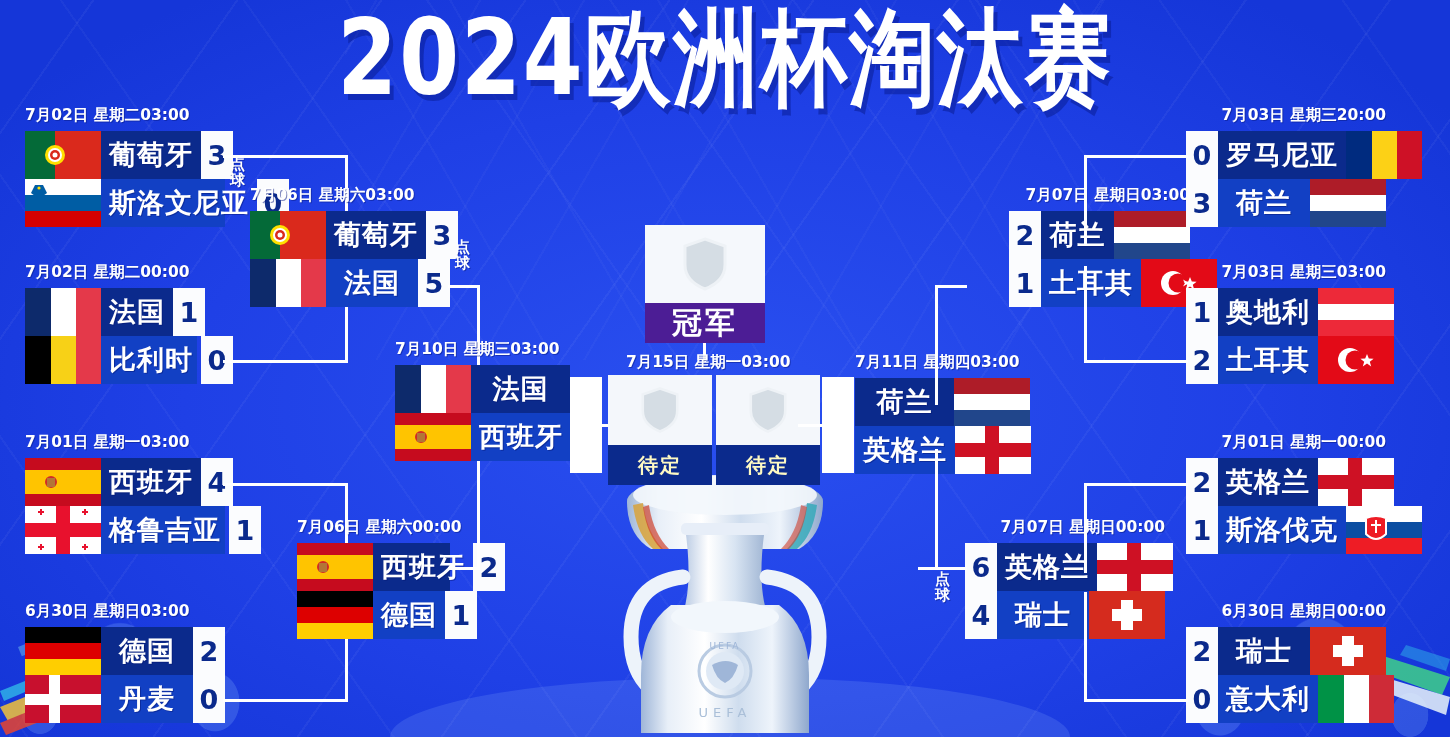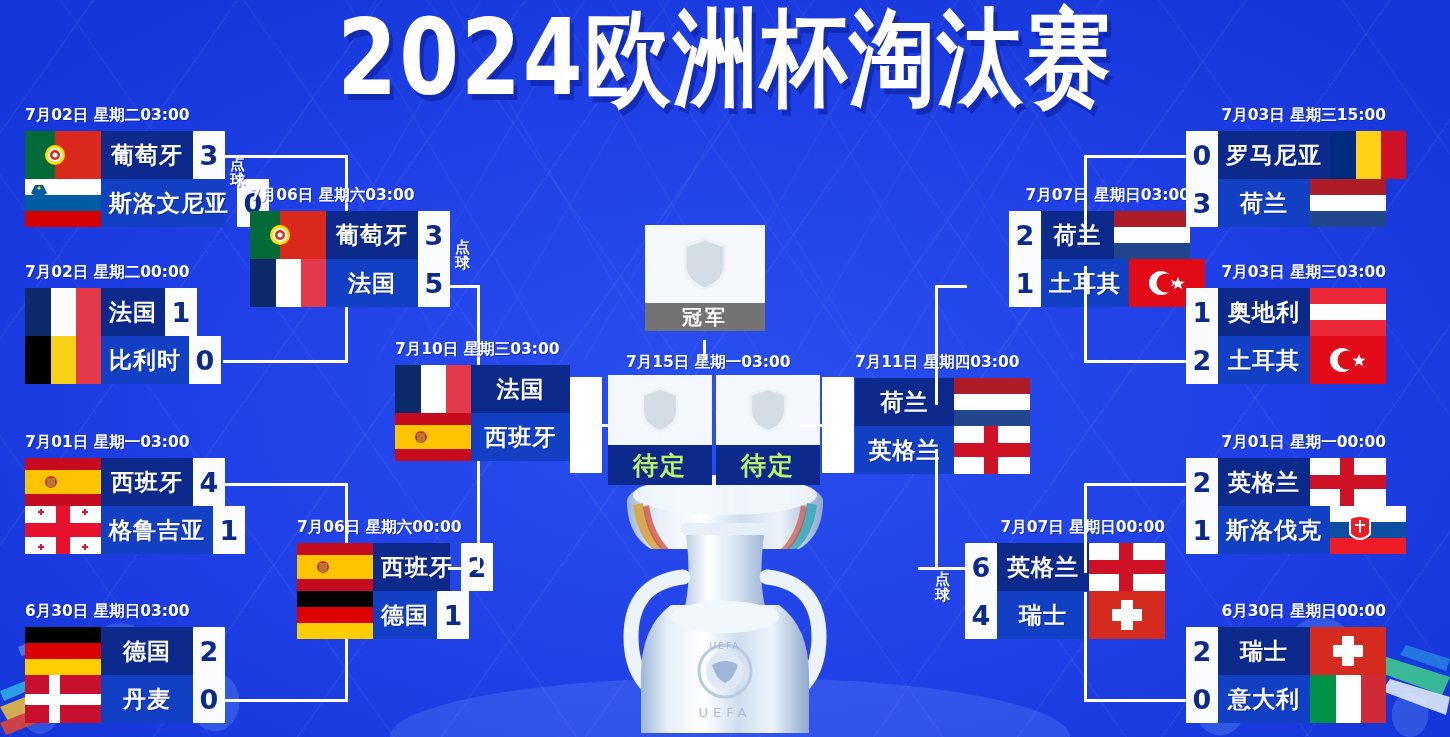--- a/index.html
+++ b/index.html
@@ -77,21 +77,21 @@
   }
   .mdate.right { text-align:right; }
   .rows { display:flex; flex-direction:column; }
   .row { display:flex; align-items:stretch; height:48px; }
   .row.top    { background:#0b2a8c; }
   .row.bottom { background:#1240c4; }
 
   .flag { width:76px; flex:0 0 76px; overflow:hidden; position:relative; }
   .name {
     flex:1 1 auto; display:flex; align-items:center; justify-content:center;
-    color:#ffffff; font-size:23px; font-weight:bold; white-space:nowrap;
+    color:#ffffff; font-size:27px; font-weight:bold; white-space:nowrap;
     letter-spacing:1px; padding:0 8px;
     font-family:"DejaVu Sans","Liberation Sans",sans-serif;
     text-shadow: 1px 1px 0 rgba(5,20,110,.45);
   }
   .score {
     width:32px; flex:0 0 32px; background:#fbfcfe; color:#0b2a8c;
     display:flex; align-items:center; justify-content:center;
     font-size:27px; font-weight:bold; line-height:1;
     font-family:"DejaVu Sans","Liberation Sans",sans-serif;
   }
@@ -106,30 +106,30 @@
 
   
   .blankblk { position:absolute; background:#ffffff; }
 
   
   .tbd { position:absolute; width:104px; }
   .tbd .crest {
     height:70px; background:#f4f7fb; display:flex; align-items:center; justify-content:center;
   }
   .tbd .lbl {
-    height:40px; background:#0b2a8c; color:#bef264; font-size:25px; font-weight:bold;
+    height:40px; background:#0b2a8c; color:#fef9c3; font-size:20px; font-weight:bold;
     display:flex; align-items:center; justify-content:center; letter-spacing:2px;
     font-family:"DejaVu Sans","Liberation Sans",sans-serif;
   }
 
   
   #champ { position:absolute; width:120px; z-index:6; }
   #champ .crest { height:78px; background:#f5f8fc; display:flex; align-items:center; justify-content:center; }
   #champ .lbl {
-    height:28px; background:#737373; color:#fff; font-size:20px; font-weight:bold;
+    height:40px; background:#4c1d95; color:#fff; font-size:30px; font-weight:bold;
     display:flex; align-items:center; justify-content:center; letter-spacing:3px;
     font-family:"DejaVu Sans","Liberation Sans",sans-serif;
   }
 </style>
 </head>
 <body>
 
 <div id="bg">
   <div class="diag"></div>
   <div class="hex"></div>
@@ -535,21 +535,21 @@
             </svg>
         </div>
       </div>
     </div>
   </div>
 
   <div class="ln h" style="left:935px; top:285px; width:32px;"></div>
   <div class="ln v" style="left:935px; top:285px; height:120px;"></div>
 
   <div class="match" style="left:1186px; top:105px; width:200px;">
-    <div class="mdate right">7月03日 星期三15:00</div>
+    <div class="mdate right">7月03日 星期三20:00</div>
     <div class="rows">
       <div class="row top">
         <div class="score">0</div>
         <div class="name">罗马尼亚</div>
         <div class="flag">
           <svg width="76" height="48" viewBox="0 0 76 48">
               <rect width="26" height="48" fill="#002b7f"></rect>
               <rect x="26" width="25" height="48" fill="#fcd116"></rect>
               <rect x="51" width="25" height="48" fill="#ce1126"></rect>
             </svg>

